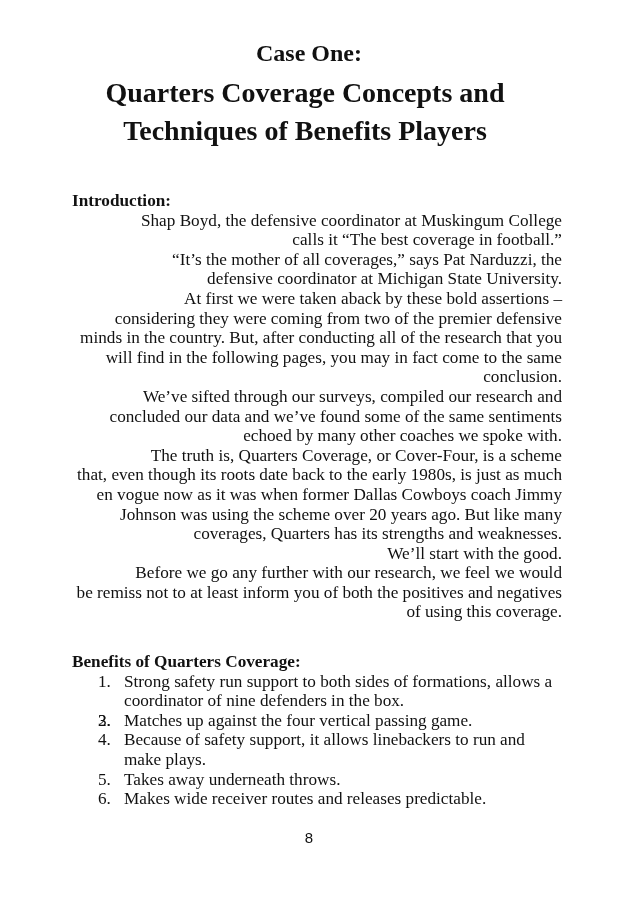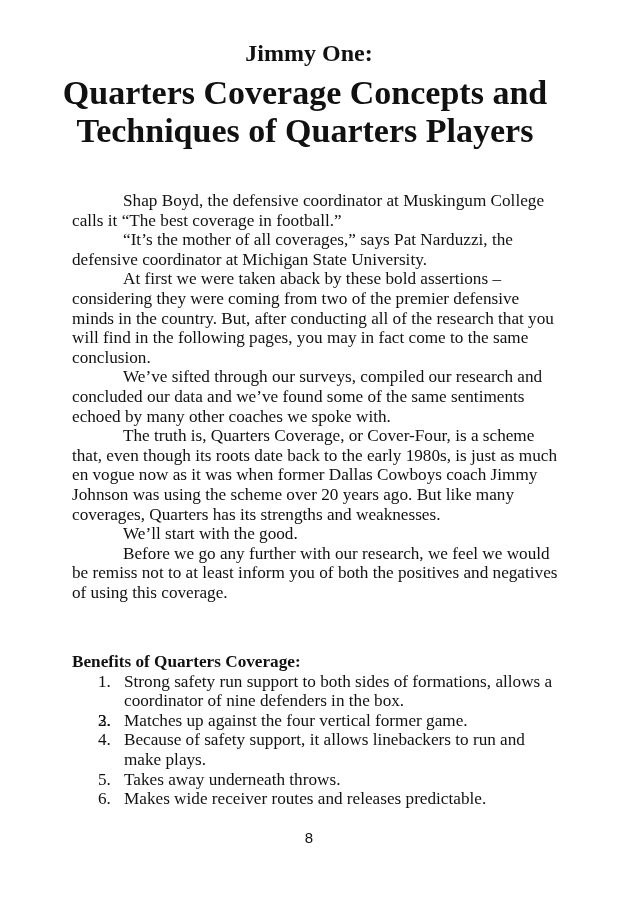--- a/index.html
+++ b/index.html
@@ -31,41 +31,42 @@
       font-size: 24px;
       line-height: 30px;
     }
     .main-title {
       position: absolute;
       top: 74px;
       left: 0;
       width: 610px;
       text-align: center;
       font-weight: bold;
-      font-size: 34px;
+      font-size: 28px;
       line-height: 38px;
     }
     .main-title span { display: block; }
     .body-text {
       position: absolute;
       left: 72px;
       width: 490px;
       font-size: 17.2px;
       line-height: 19.6px;
     }
     .intro {
       top: 191px;
     }
     .heading {
       font-weight: bold;
       margin: 0;
     }
     .para {
       margin: 0;
       text-indent: 51px;
+      text-align: right;
     }
     .benefits {
       top: 652px;
     }
     ol.benefit-list {
       margin: 0;
       padding: 0;
       list-style: none;
     }
     ol.benefit-list li {
@@ -86,28 +87,29 @@
       font-family: "Liberation Sans", "DejaVu Sans", sans-serif;
       font-size: 15px;
       line-height: 20px;
     }
   </style>
 </head>
 <body>
 
 <div class="page">
 
-  <div class="case-label">Jimmy One:</div>
+  <div class="case-label">Case One:</div>
 
   <h1 class="main-title" style="margin:0;">
     <span>Quarters Coverage Concepts and</span>
-    <span>Techniques of Quarters Players</span>
+    <span>Techniques of Benefits Players</span>
   </h1>
 
   <section class="body-text intro">
+    <p class="heading">Introduction:</p>
     <p class="para">Shap Boyd, the defensive coordinator at Muskingum College calls it “The best coverage in football.”</p>
     <p class="para">“It’s the mother of all coverages,” says Pat Narduzzi, the defensive coordinator at Michigan State University.</p>
     <p class="para">At first we were taken aback by these bold assertions – considering they were coming from two of the premier defensive minds in the country. But, after conducting all of the research that you will find in the following pages, you may in fact come to the same conclusion.</p>
     <p class="para">We’ve sifted through our surveys, compiled our research and concluded our data and we’ve found some of the same sentiments echoed by many other coaches we spoke with.</p>
     <p class="para">The truth is, Quarters Coverage, or Cover-Four, is a scheme that, even though its roots date back to the early 1980s, is just as much en vogue now as it was when former Dallas Cowboys coach Jimmy Johnson was using the scheme over 20 years ago. But like many coverages, Quarters has its strengths and weaknesses.</p>
     <p class="para">We’ll start with the good.</p>
     <p class="para">Before we go any further with our research, we feel we would be remiss not to at least inform you of both the positives and negatives of using this coverage.</p>
   </section>
 
   <section class="body-text benefits">
@@ -115,21 +117,21 @@
     <ol class="benefit-list">
       <li>
         <span class="num">1.</span>
         <span>Strong safety run support to both sides of formations, allows a coordinator of nine defenders in the box.</span>
       </li>
       <li>
         <span class="num">2.</span>
       </li>
       <li>
         <span class="num">3.</span>
-        <span>Matches up against the four vertical former game.</span>
+        <span>Matches up against the four vertical passing game.</span>
       </li>
       <li>
         <span class="num">4.</span>
         <span>Because of safety support, it allows linebackers to run and make plays.</span>
       </li>
       <li>
         <span class="num">5.</span>
         <span>Takes away underneath throws.</span>
       </li>
       <li>

